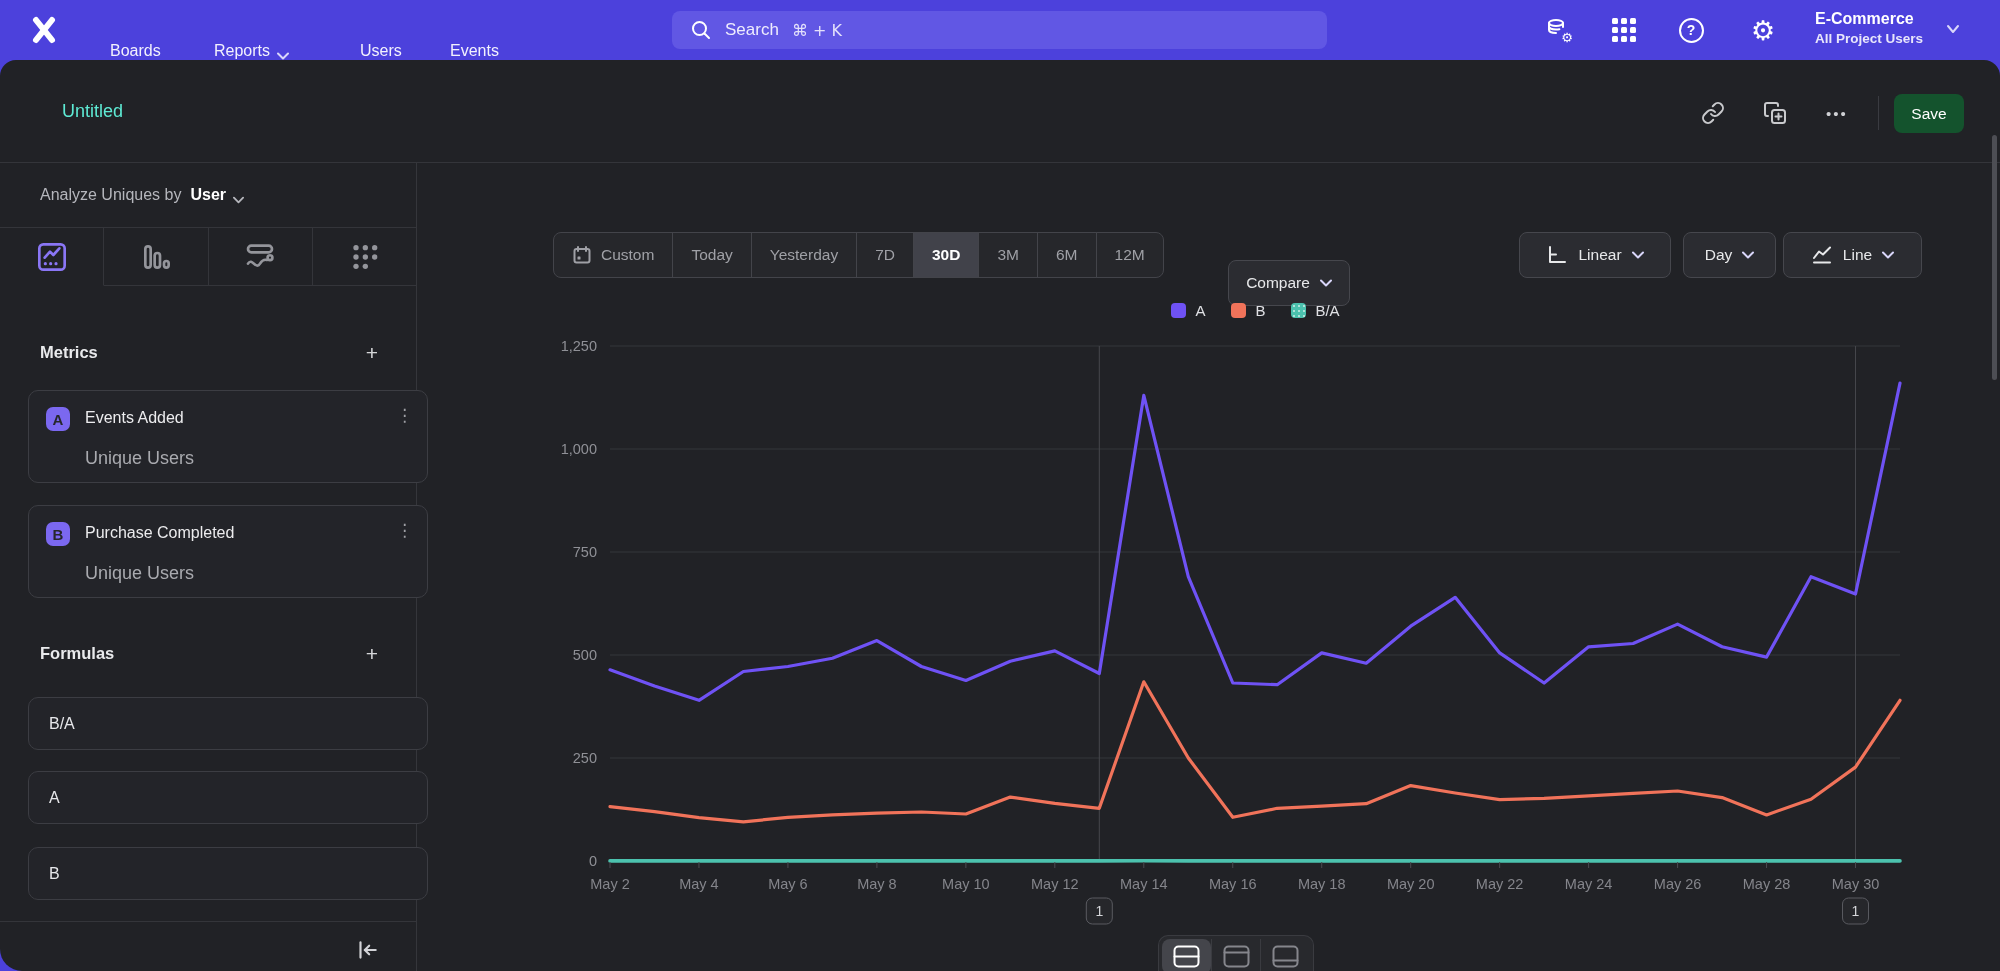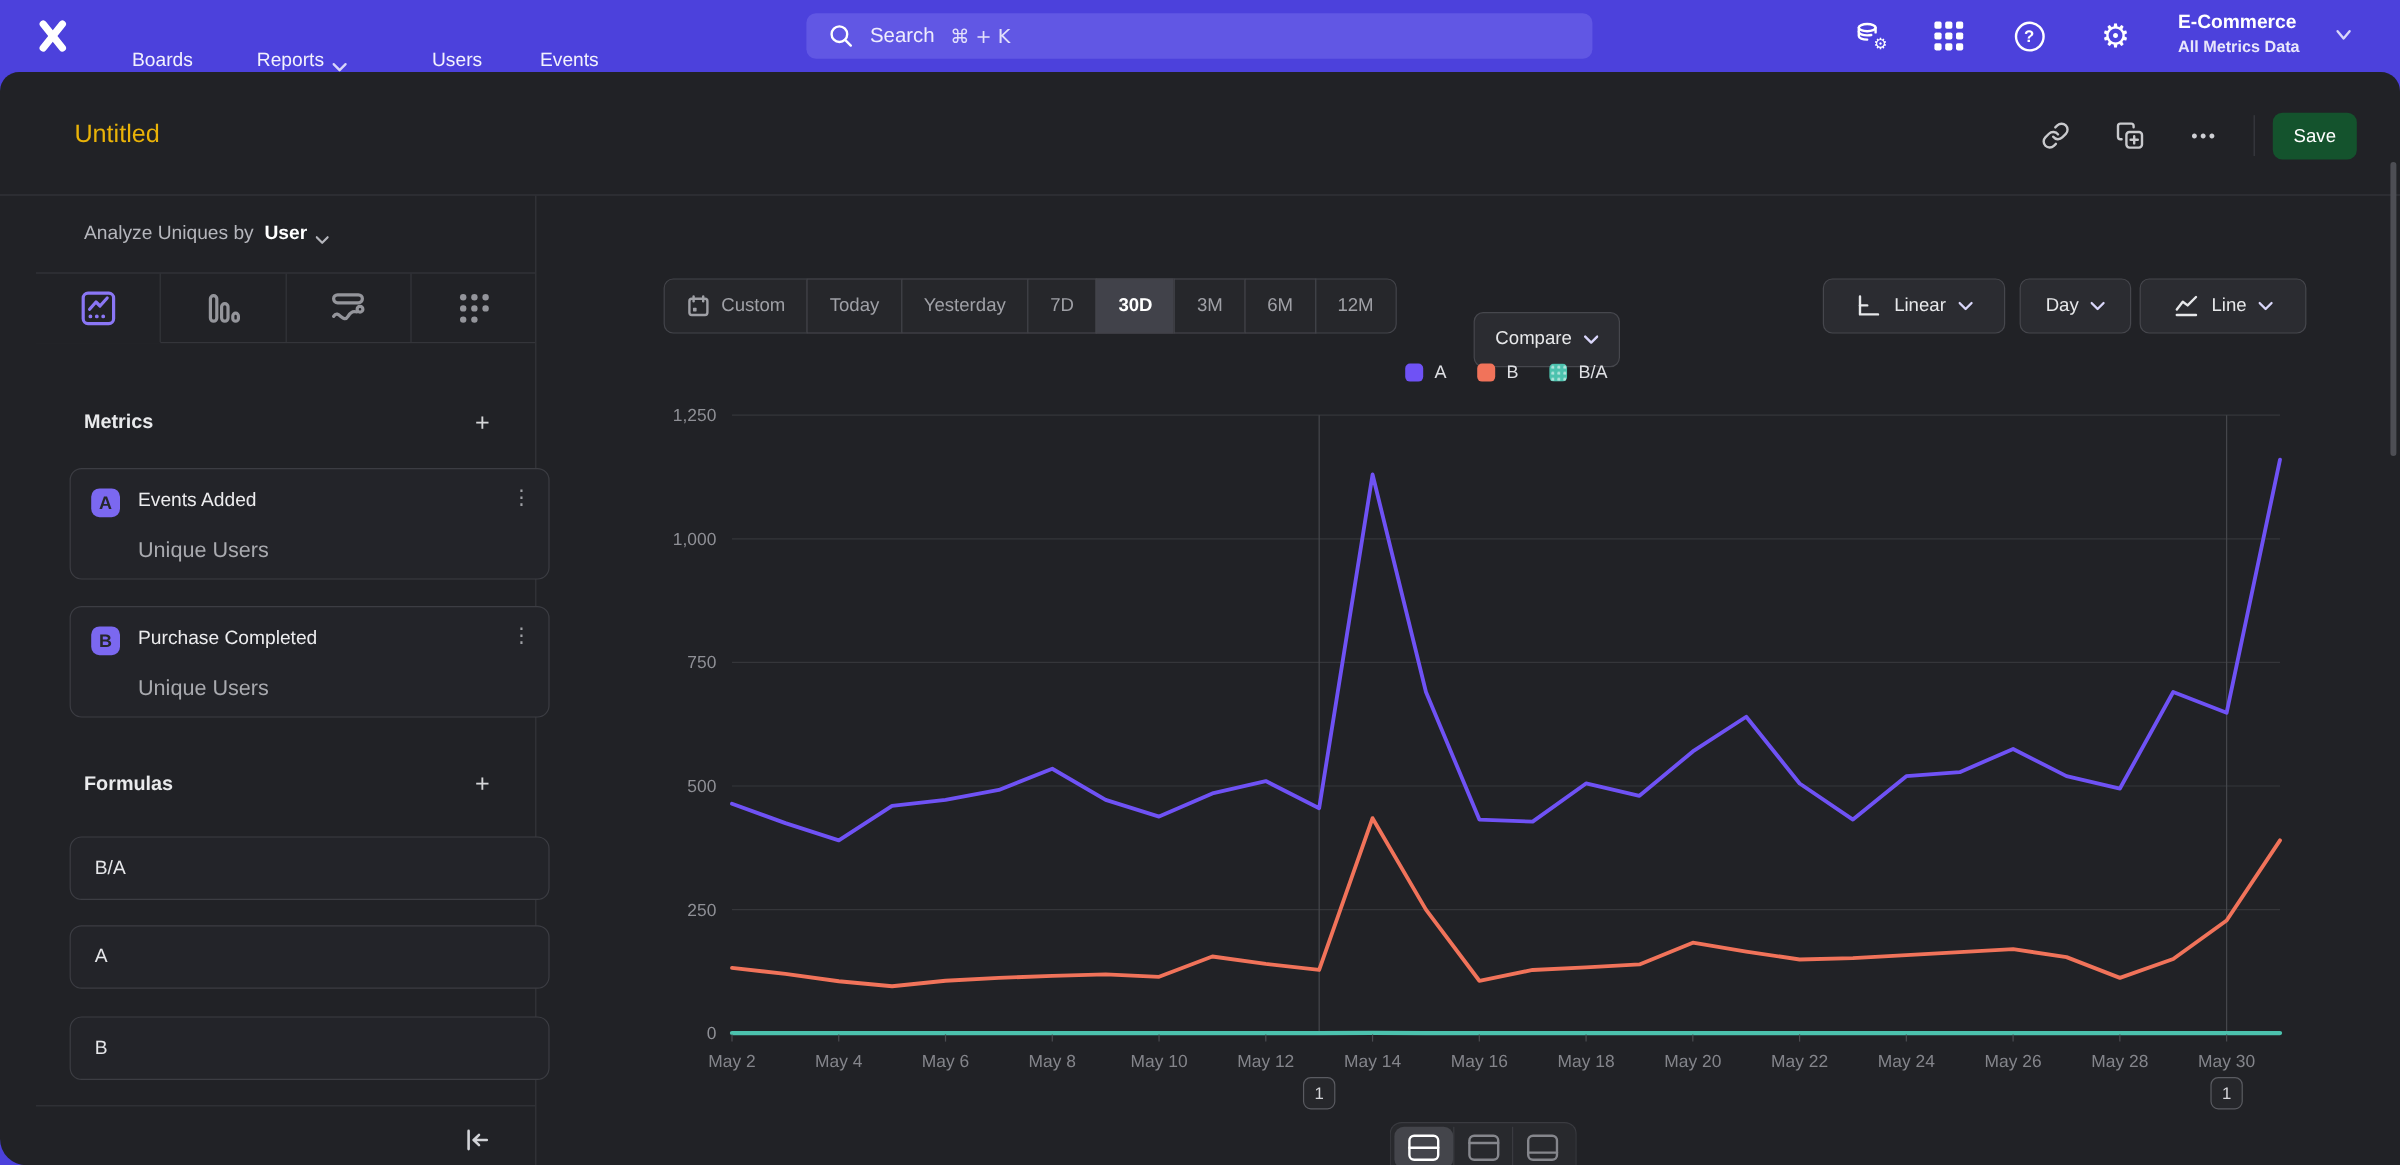--- a/index.html
+++ b/index.html
@@ -26,29 +26,29 @@
   .project .pname { font-size:16px; font-weight:bold; color:#fff; }
   .project .pscope { font-size:13.5px; font-weight:bold; color:#e8e6fb; margin-top:3px; }
   .proj-chev { position:absolute; left:1946px; top:24px; }
   .mini-gear { position:absolute; right:-3px; bottom:-2px; font-family:"DejaVu Sans", sans-serif; font-size:13px; color:#fff; background:#4c41dc; border-radius:50%; line-height:1; }
 
   
   .frame { position:absolute; left:0; top:60px; width:2000px; height:911px; background:#212226; border-radius:16px 16px 0 0; border-bottom-left-radius:22px; overflow:hidden; }
 
   
   .rhead { position:absolute; left:0; top:0; width:100%; height:103px; border-bottom:1px solid #34353a; }
-  .rtitle { position:absolute; left:62px; top:0; height:103px; display:flex; align-items:center; font-size:21px; color:#eab308; }
+  .rtitle { position:absolute; left:62px; top:0; height:103px; display:flex; align-items:center; font-size:18px; color:#5eead4; }
   .hicon { position:absolute; top:40px; width:26px; height:26px; color:#c9cacd; cursor:pointer; display:flex; align-items:center; justify-content:center; }
   .h-link{left:1700px;} .h-copy{left:1762px;}
   .h-dots{left:1816px; width:42px; font-size:15px; letter-spacing:2px; color:#cfd0d4;}
   .h-div { position:absolute; left:1878px; top:36px; width:1px; height:34px; background:#3a3b41; }
   .savebtn { position:absolute; left:1894px; top:34px; width:70px; height:39px; background:#14532d; border:none; border-radius:8px; color:#fff; font-size:15.5px; font-family:inherit; cursor:pointer; }
 
   
-  .sidebar { position:absolute; left:0; top:103px; width:417px; height:808px; border-right:1px solid #35363b;margin-left:30px; }
+  .sidebar { position:absolute; left:0; top:103px; width:417px; height:808px; border-right:1px solid #35363b; }
   .analyze { height:65px; border-bottom:1px solid #34353a; display:flex; align-items:center; padding-left:40px; gap:9px; }
   .an-pre { font-size:16px; color:#b5b6bc; }
   .an-val { font-size:16px; color:#fff; font-weight:bold; display:flex; align-items:flex-end; gap:7px; cursor:pointer; }
   .tabstrip { height:58px; display:flex; border-bottom:1px solid #34353a; }
   .tab { flex:1; display:flex; align-items:center; justify-content:center; border-right:1px solid #34353a; color:#94959b; cursor:pointer; }
   .tab:last-child { border-right:none; }
   .tab.sel { color:#8a76f5; border-bottom:1px solid #212226; margin-bottom:-1px; }
   .sechead { position:absolute; left:40px; right:38px; height:26px; display:flex; justify-content:space-between; align-items:center; }
   .sechead .ttl { font-size:16.5px; font-weight:bold; color:#e9eaec; }
   .plusbtn { font-size:21px; color:#d5d6d8; cursor:pointer; line-height:1; }
@@ -145,21 +145,21 @@
       </span>
   </div>
   <div class="tn-icon i-help">
     <span class="help-circ">?</span>
   </div>
   <div class="tn-icon i-gear">
     <span class="glyph-gear">⚙</span>
   </div>
   <div class="project">
     <div class="pname">E-Commerce</div>
-    <div class="pscope">All Metrics Data</div>
+    <div class="pscope">All Project Users</div>
   </div>
   <svg class="proj-chev" width="14" height="10" viewBox="0 0 14 10">
       <polyline class="chev" points="2,2 7,8 12,2"></polyline>
     </svg>
 </div>
 
 <div class="frame">
 
   <div class="rhead">
     <span class="rtitle">Untitled</span>

